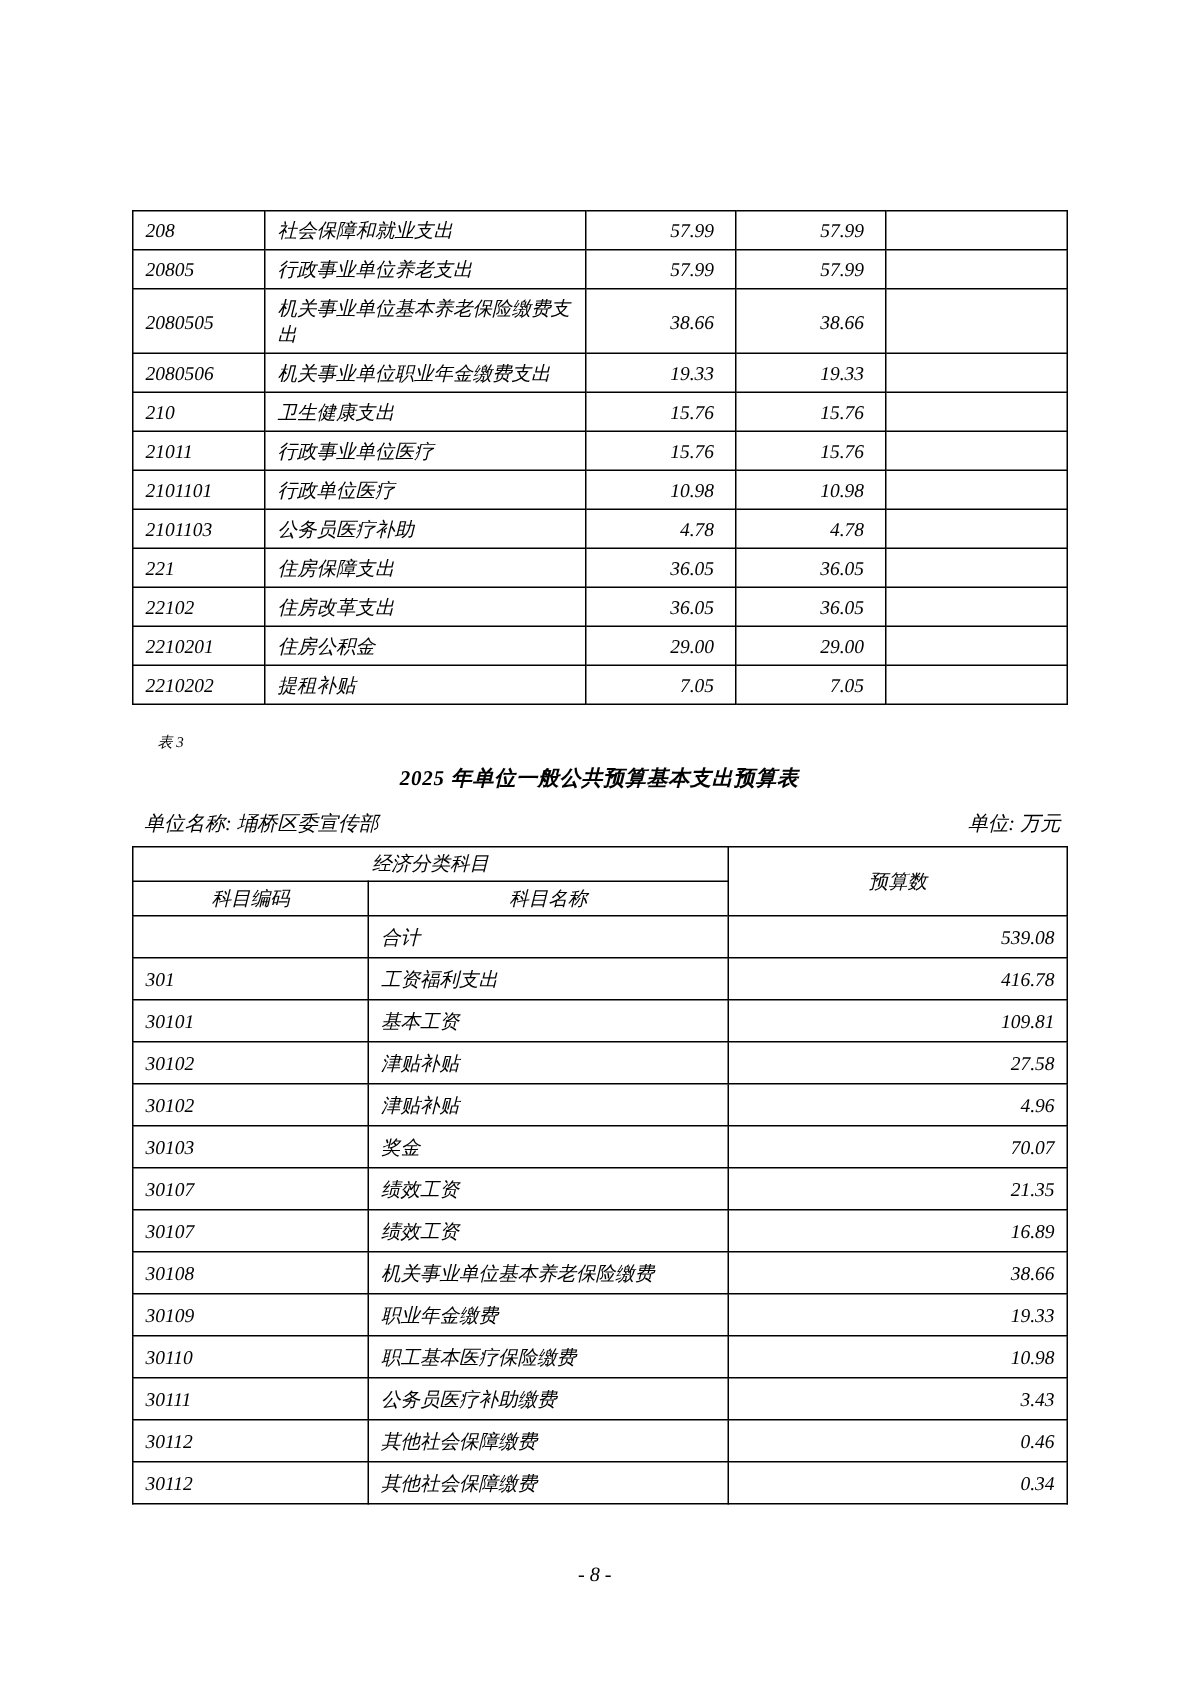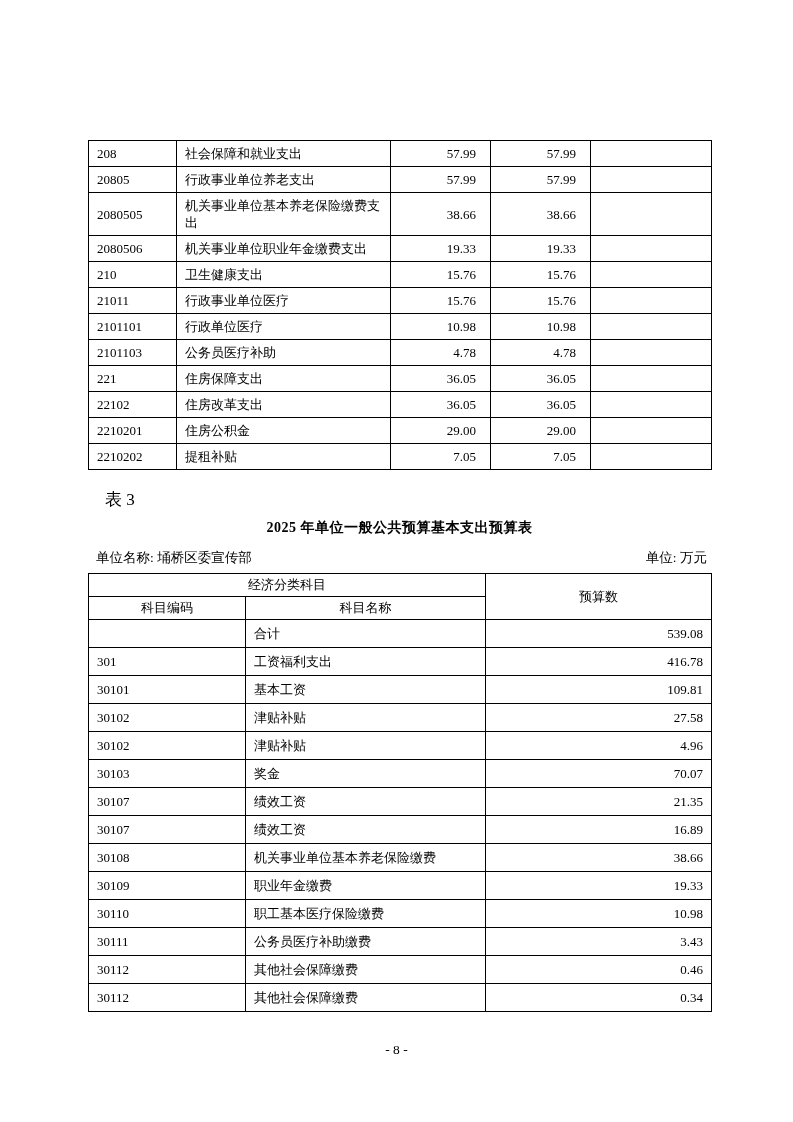--- a/index.html
+++ b/index.html
@@ -1,39 +1,39 @@
 <!DOCTYPE html>
 <html><head>
 <meta charset="utf-8">
 <style>
   * { box-sizing: border-box; }
   html, body { margin: 0; padding: 0; }
   body {
     width: 793px; height: 1122px; background: #ffffff; color: #000;
     font-family: "Liberation Serif", "DejaVu Serif", serif;
   }
-  .page { position: relative; width: 793px; height: 1062px; overflow: hidden; background: #fff; }
+  .page { position: relative; width: 793px; height: 1062px; overflow: hidden; background: #fff; font-style: italic; }
   .content { position: absolute; left: 88px; top: 140px; width: 623px; }
 
   table { border-collapse: collapse; width: 100%; table-layout: fixed; }
   td, th {
     border: 1px solid #000;
     font-size: 13px; font-weight: normal;
     word-break: break-all;
     vertical-align: middle;
   }
 
   
   .t1 td { padding: 4px 8px; line-height: 17px; }
   .c1-1 { width: 88px; } .c1-2 { width: 214px; } .c1-3 { width: 100px; }
   .c1-4 { width: 100px; } .c1-5 { width: 121px; }
   .t1 .num { text-align: right; padding-right: 14px; }
   .code, .name { text-align: left; }
 
-  .table-label { margin: 18px 0 0 17px; font-size: 17px; }
+  .table-label { margin: 18px 0 0 17px; font-size: 10px; }
   .title {
     text-align: center; font-size: 14px; font-weight: bold;
     margin-top: 8px; letter-spacing: 0.5px;
   }
   .meta-row {
     display: flex; justify-content: space-between;
     margin-top: 12px; font-size: 13.5px; padding: 0 4px 0 8px;
   }
 
   

